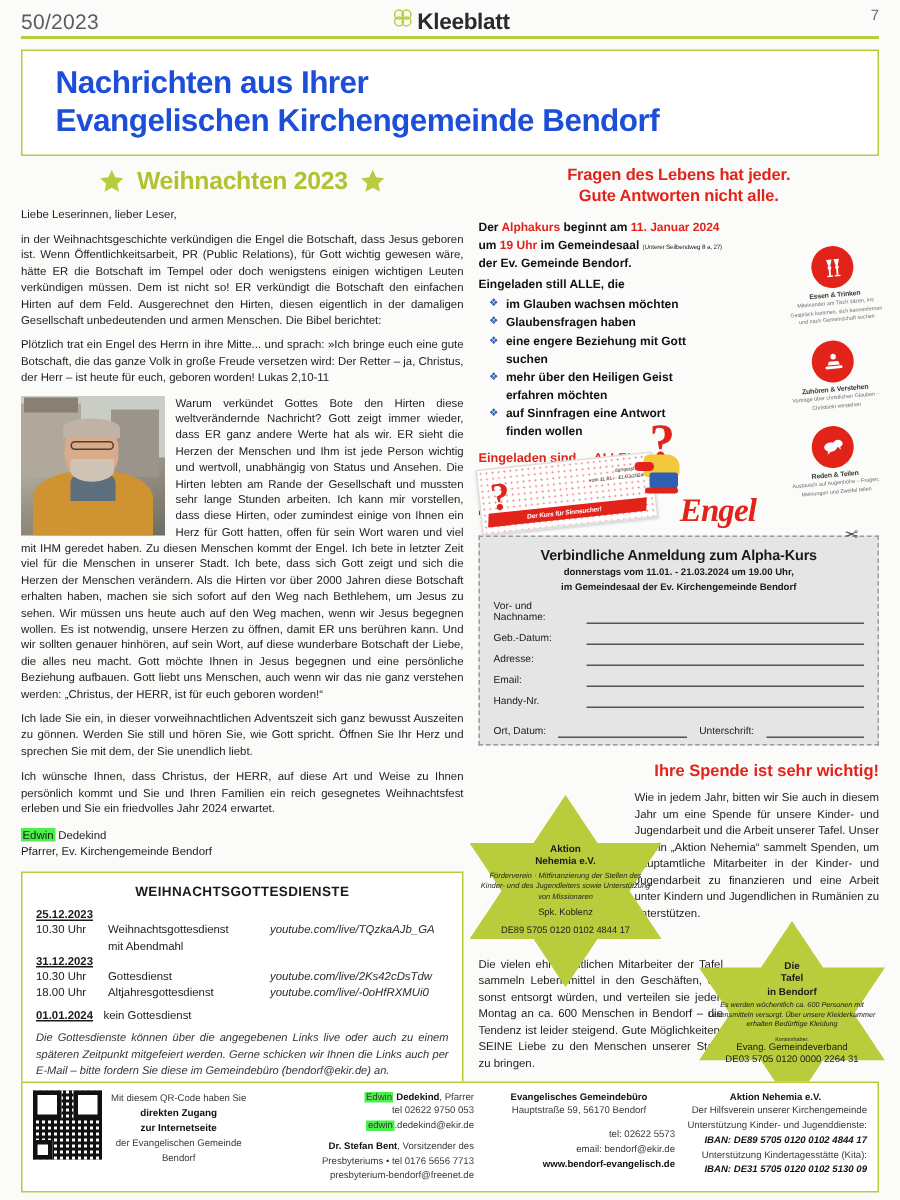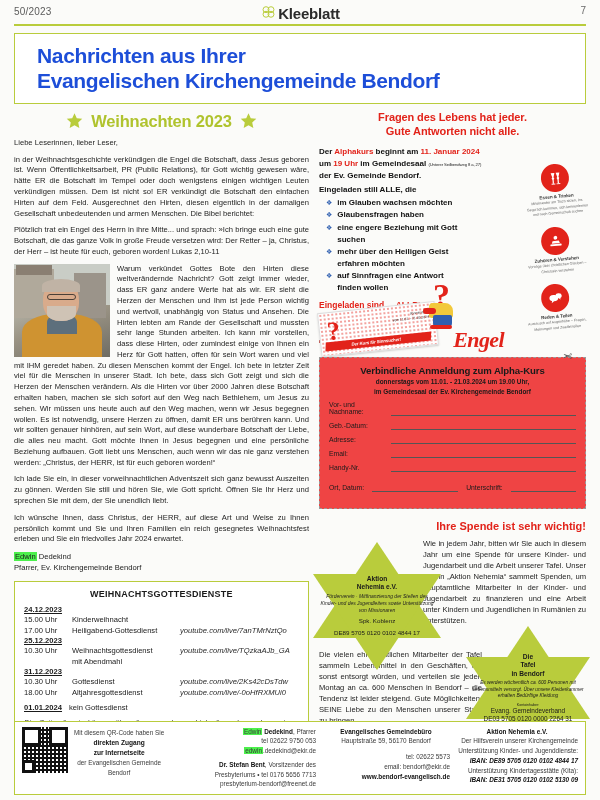--- a/index.html
+++ b/index.html
@@ -14,21 +14,21 @@
   }
 
   
   .masthead {
     position:relative;
     height:26px;
     padding:0 14px;
   }
   .mast-issue {
     position:absolute; left:14px; top:6px;
-    font-size:10px; color:#5c5c5c; letter-spacing:.2px;text-align:right;
+    font-size:14px; color:#5c5c5c; letter-spacing:.2px;text-align:right;
   }
   .mast-logo {
     position:absolute; left:0; right:0; top:2px;
     text-align:center;
     font-size:15px; font-weight:bold; color:#2b2b2b;
     letter-spacing:-.2px;
   }
   .clover {
     display:inline-block; position:relative; top:2px;
     margin-right:1px;
@@ -233,22 +233,22 @@
   .icon-d { font-size:3.6px; color:#6a6a6a; line-height:1.55; margin-top:1px; }
 
   
   .form-wrap { position:relative; margin-top:6px; }
   .scissors {
     position:absolute; right:14px; top:-7px;
     font-size:11px; color:#444; transform:scaleX(-1);
   }
   .form-box {
     border:1.2px dashed #9a9a9a;
-    background:#ef4444;
-    padding:7px 9px 16px 9px;
+    background:#e5e5e5;
+    padding:7px 9px 4px 9px;
   }
   .form-title { text-align:center; font-weight:bold; font-size:9.6px; letter-spacing:-.1px; }
   .form-sub { text-align:center; font-weight:bold; font-size:6.4px; line-height:1.45; margin-top:1px; }
   .form-row { display:flex; align-items:flex-end; margin-top:5px; }
   .form-row:first-of-type { margin-top:9px; }
   .form-lbl { font-size:6.8px; width:62px; flex:0 0 62px; padding-bottom:1px; }
   .form-line { flex:1; border-bottom:.9px solid #555; height:9px; }
   .form-row2 { display:flex; align-items:flex-end; margin-top:11px; }
   .form-row2 .l1 { font-size:6.8px; padding-bottom:1px; }
   .form-row2 .ln1 { width:86px; border-bottom:.9px solid #555; height:9px; margin:0 8px; }
@@ -388,33 +388,20 @@
       <p>Ich wünsche Ihnen, dass Christus, der HERR, auf diese Art und Weise zu Ihnen persönlich kommt und Sie und Ihren Familien ein reich gesegnetes Weihnachtsfest erleben und Sie ein friedvolles Jahr 2024 erwartet.</p>
       <div class="sig-name">
         <span class="hl">Edwin</span><span> Dedekind</span>
       </div>
       <div class="sig-role">Pfarrer, Ev. Kirchengemeinde Bendorf</div>
     </div>
 
     <div class="services-box">
       <div class="services-title">WEIHNACHTSGOTTESDIENSTE</div>
 
-      <div>
-        <div class="svc-date">24.12.2023</div>
-        <div class="svc-row">
-          <span class="svc-time">15.00 Uhr</span>
-          <span class="svc-name">Kinderweihnacht</span>
-          <span class="svc-link"></span>
-        </div>
-        <div class="svc-row">
-          <span class="svc-time">17.00 Uhr</span>
-          <span class="svc-name">Heiligabend-Gottesdienst</span>
-          <span class="svc-link">youtube.com/live/7anTMrNztQo</span>
-        </div>
-      </div>
 
       <div>
         <div class="svc-date">25.12.2023</div>
         <div class="svc-row">
           <span class="svc-time">10.30 Uhr</span>
           <span class="svc-name">Weihnachtsgottesdienst</span>
           <span class="svc-link">youtube.com/live/TQzkaAJb_GA</span>
         </div>
         <div class="svc-row">
           <span class="svc-time"></span>

